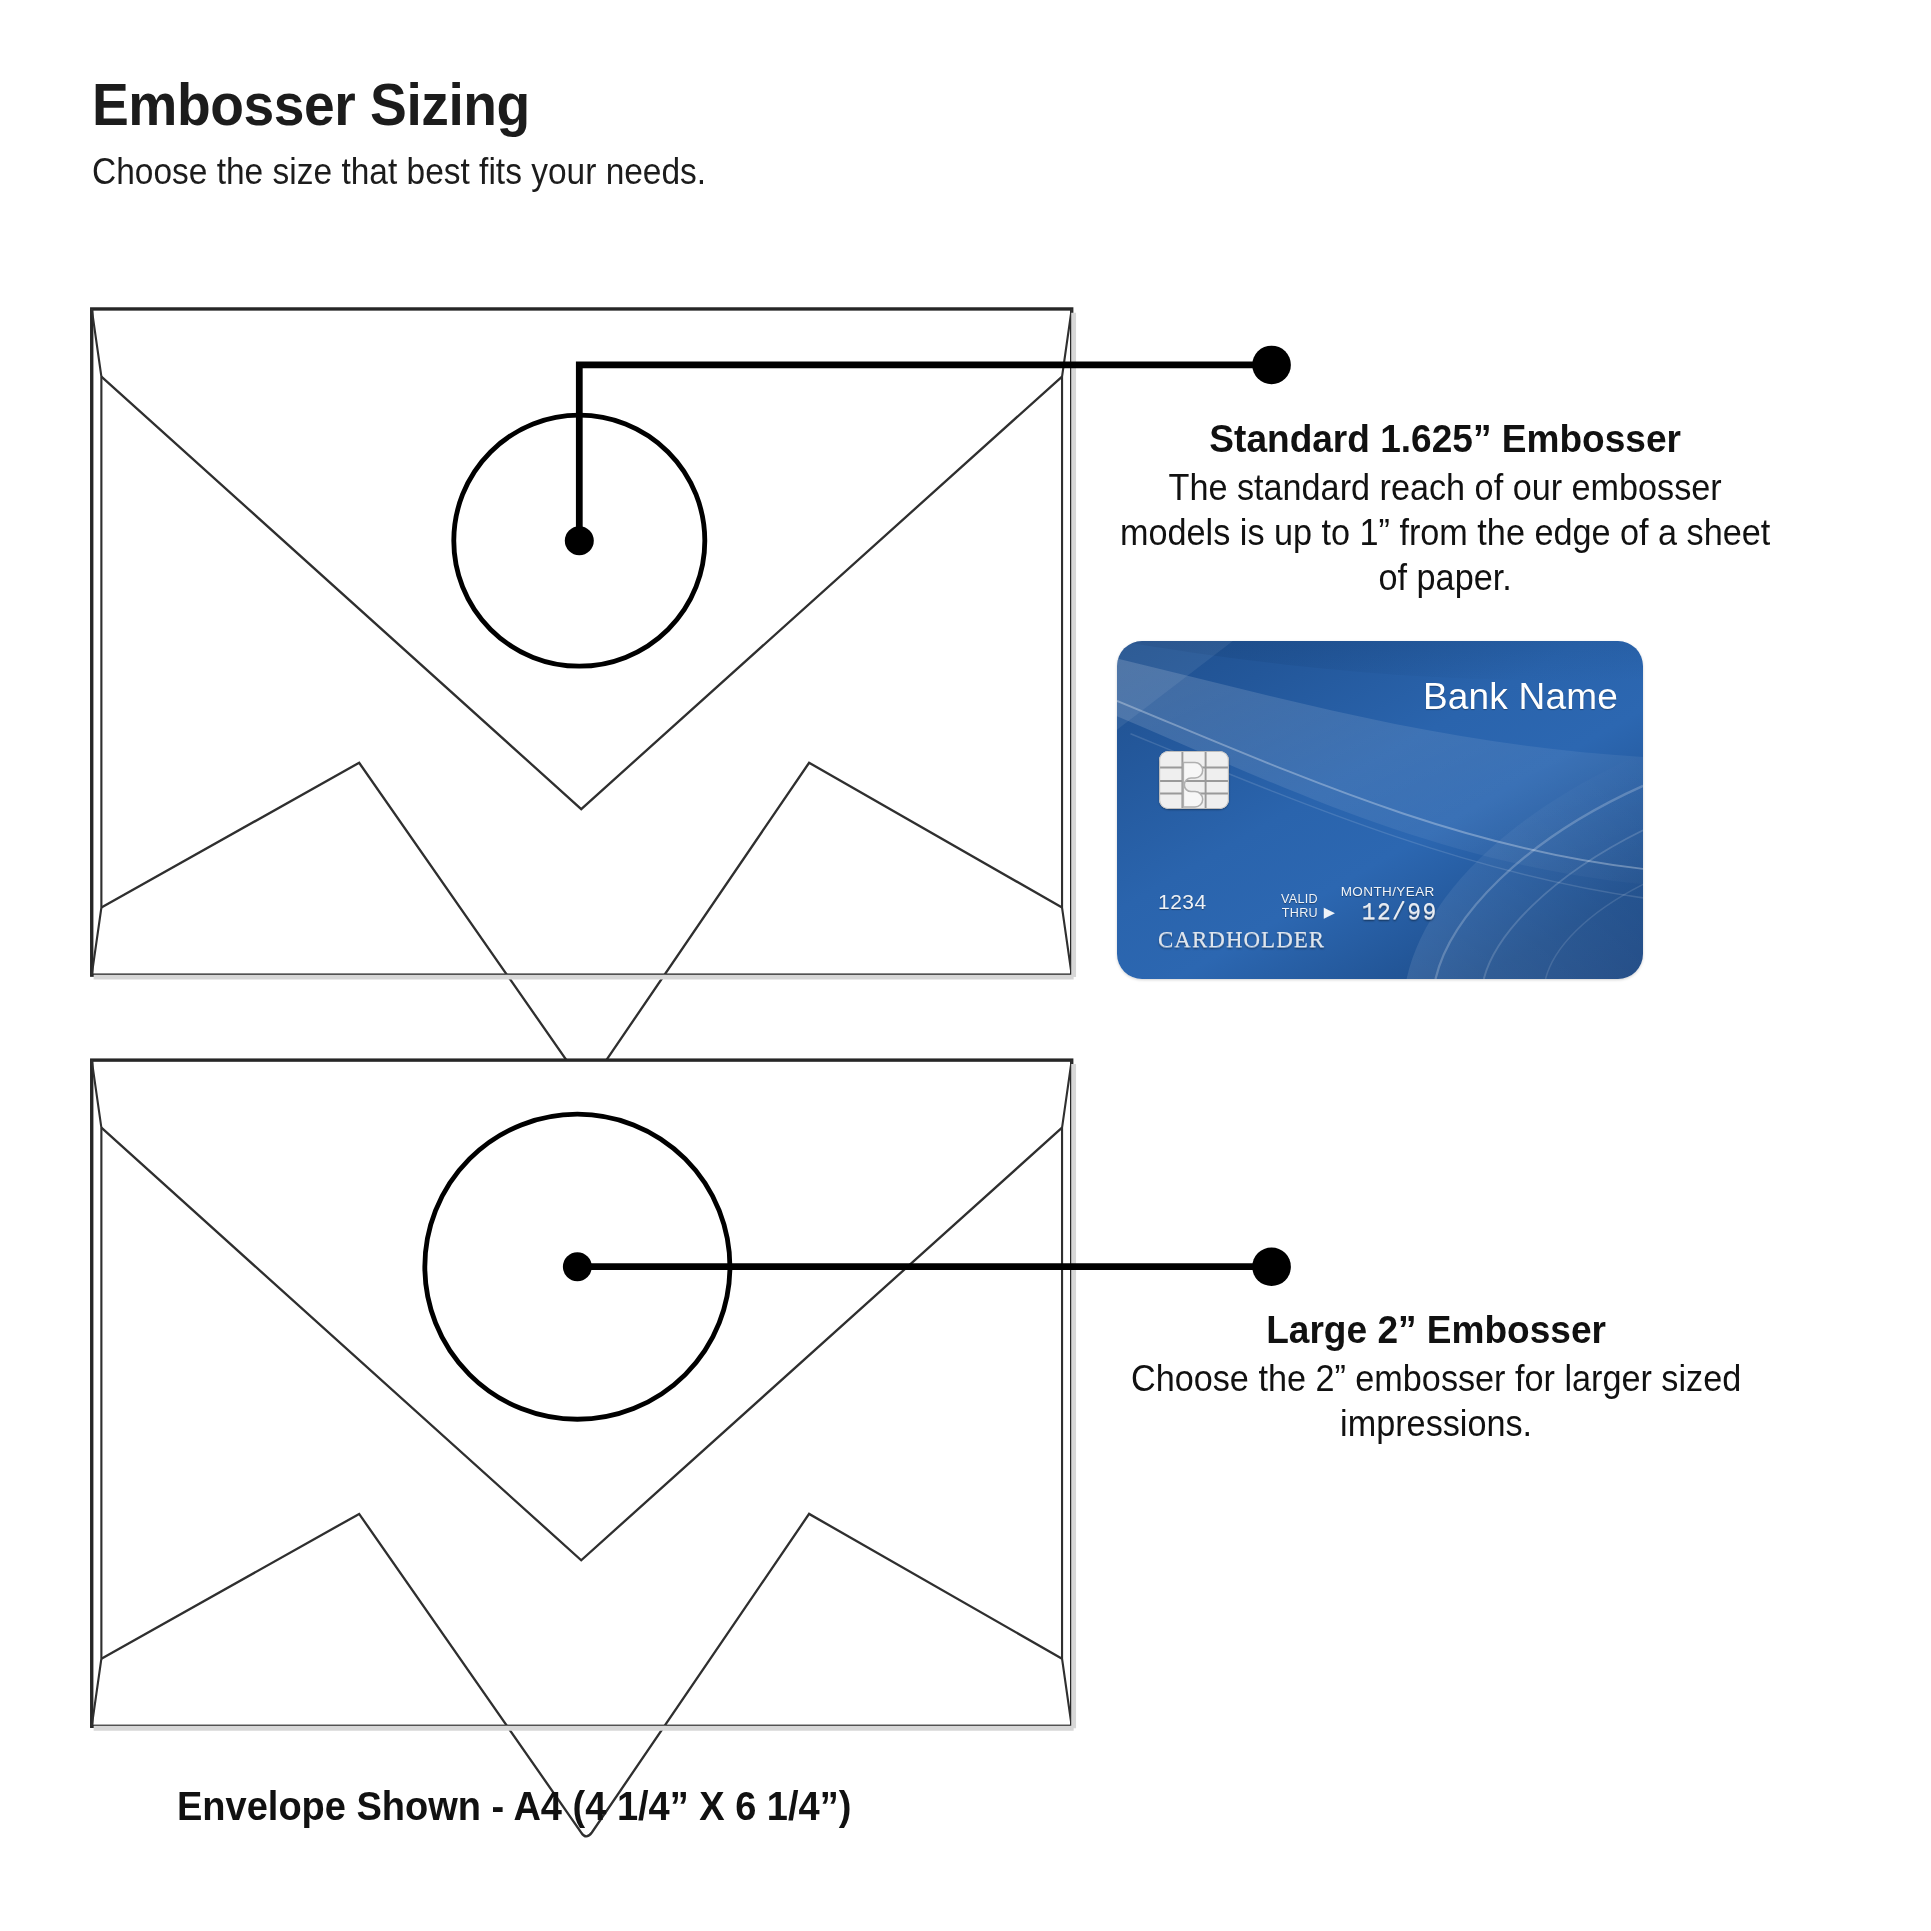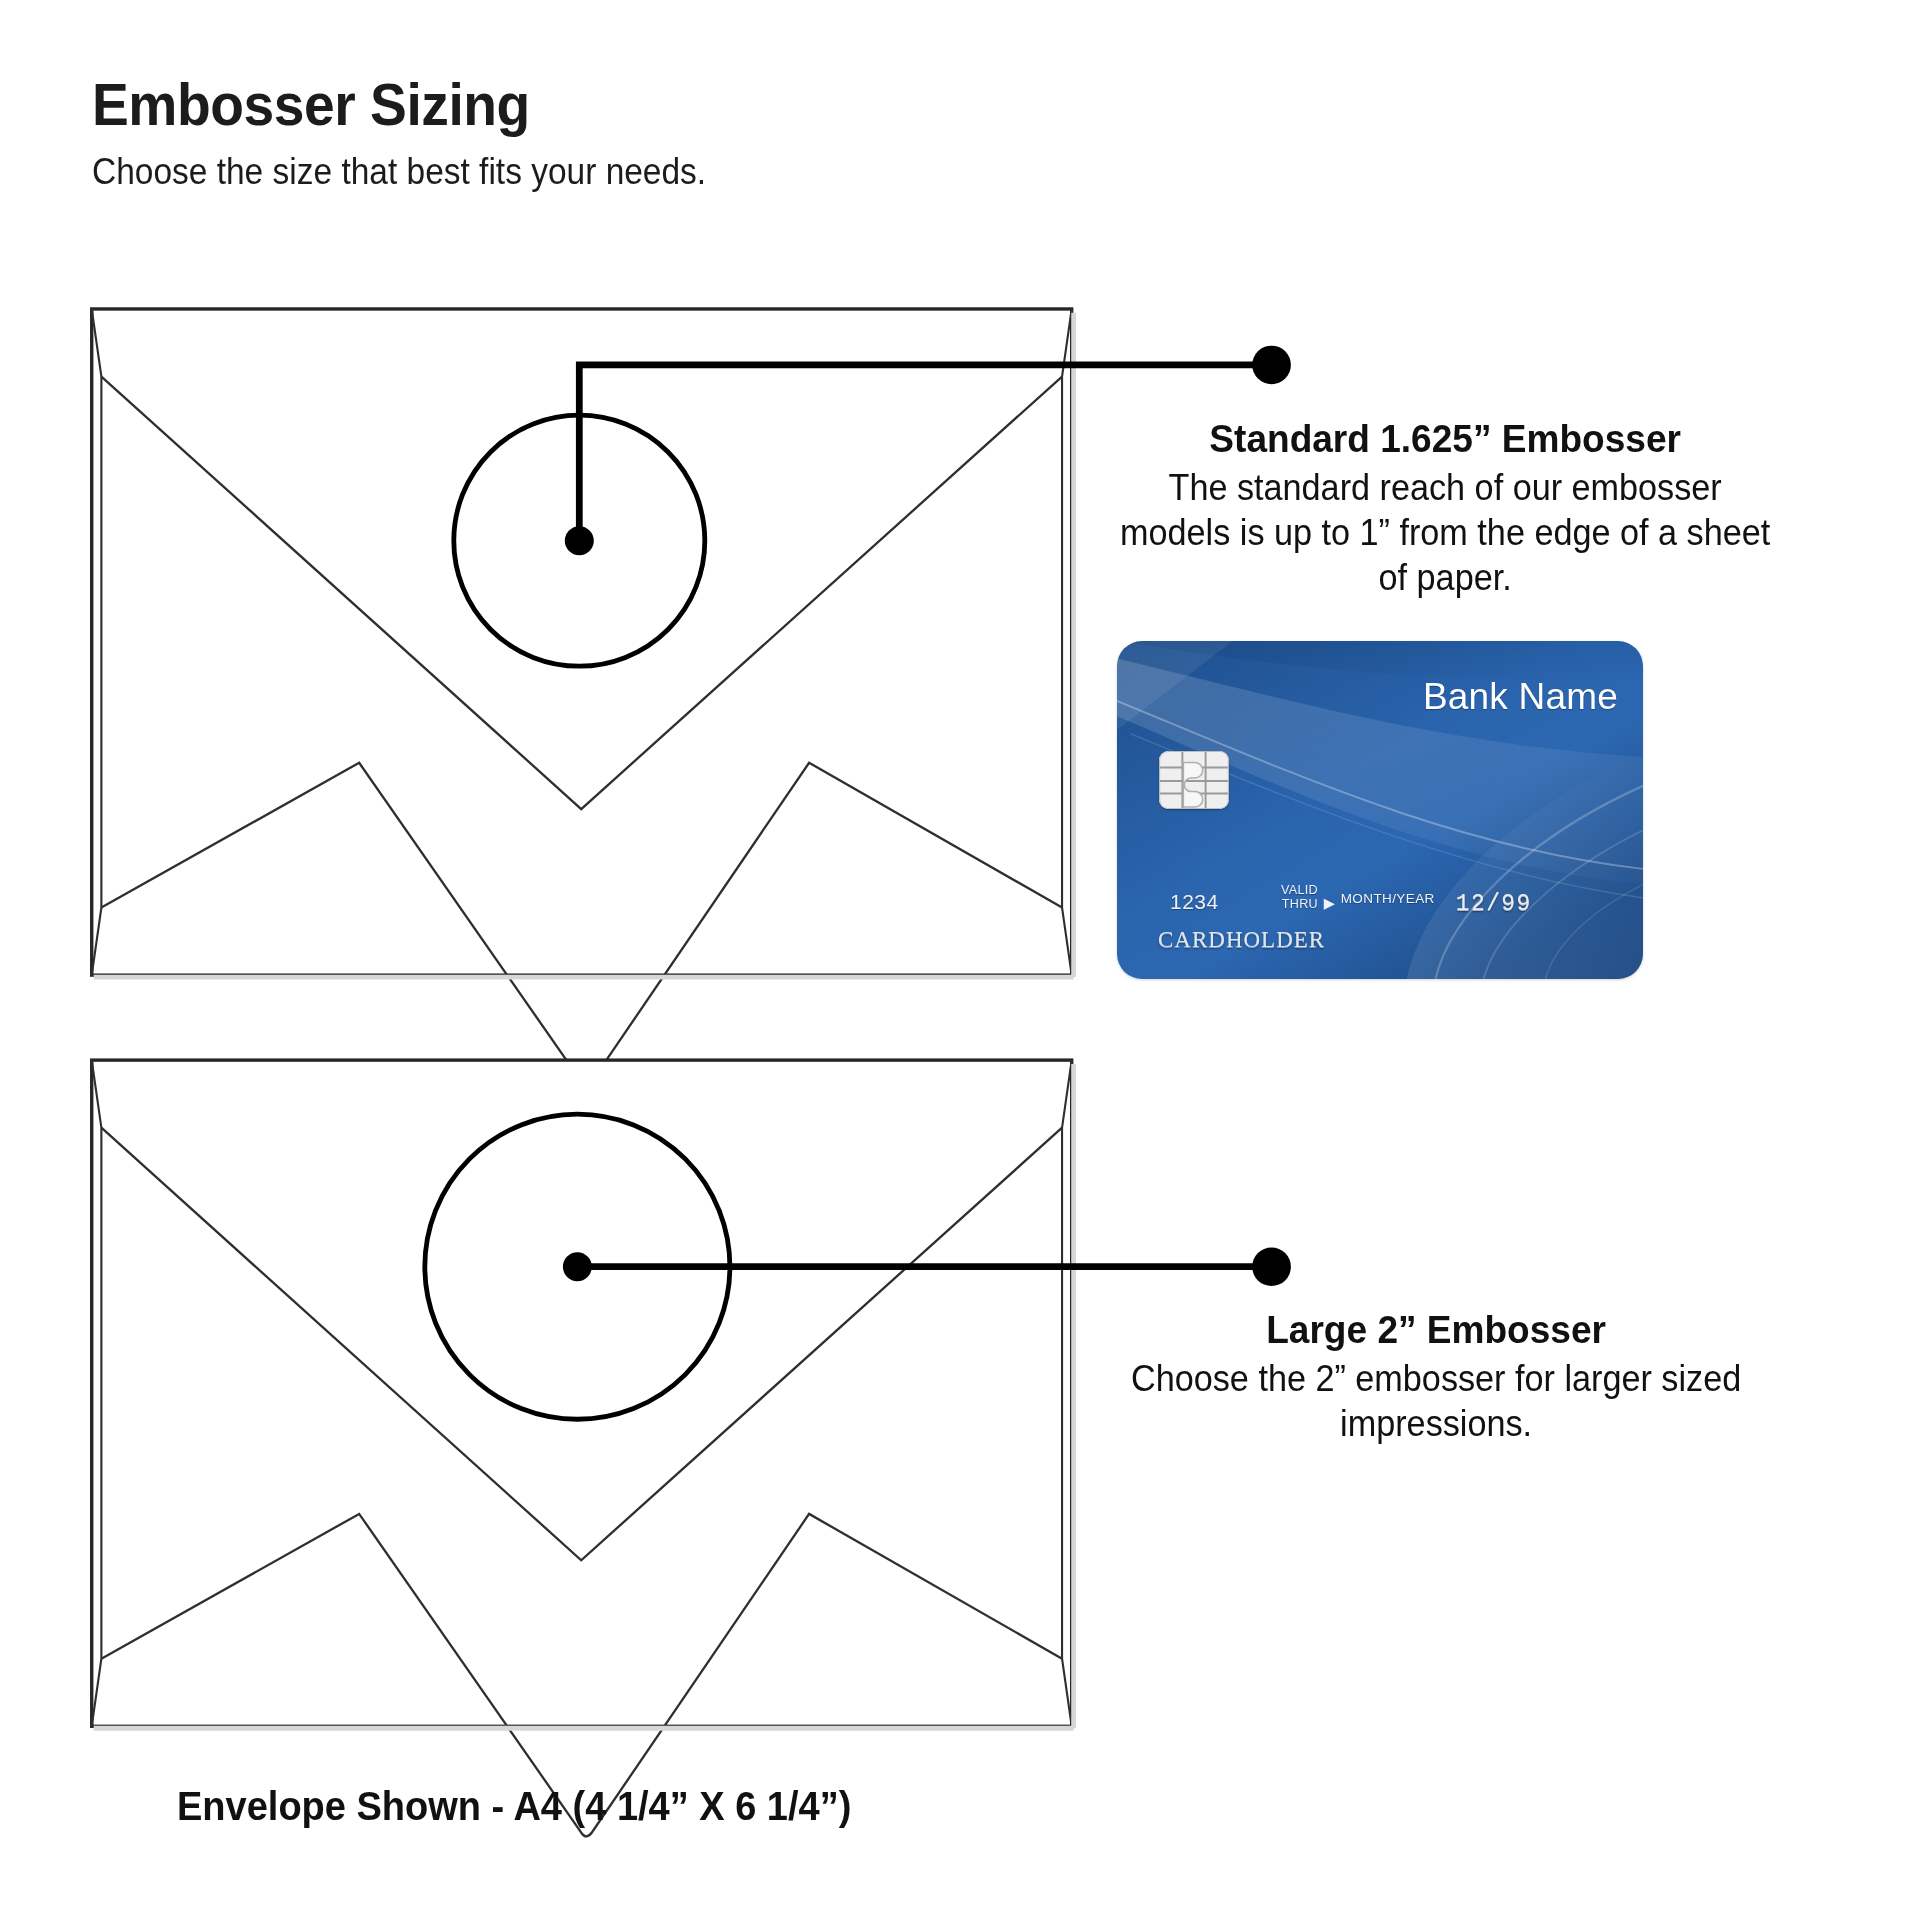--- a/index.html
+++ b/index.html
@@ -164,21 +164,20 @@
   }
   #card-number-small {
     position: absolute;
     left: 41px;
     top: 249px;
     font-family: "Liberation Sans", sans-serif;
     font-size: 21px;
     color: #eef2f7;
     letter-spacing: 0.5px;
     text-shadow: 0 1px 1px rgba(0,0,0,0.35);
-    margin-left: 12px;
   }
 
   #card-valid-group {
     position: absolute;
     left: 164px;
     top: 243px;
     display: flex;
     align-items: flex-end;
     gap: 5.8px;
   }
@@ -191,21 +190,21 @@
     letter-spacing: 0.3px;
     padding-bottom: 5.8px;
     text-shadow: 0 1px 1px rgba(0,0,0,0.35);
   }
   #card-valid-arrow {
     color: #f0f4f9;
     font-size: 14.5px;
     padding-bottom: 6.8px;
     line-height: 1;
   }
-  #card-expiry-col { display: flex; flex-direction: row; }
+  #card-expiry-col { display: flex; flex-direction: column; }
   #card-month-year-label {
     font-family: "Liberation Sans", sans-serif;
     font-size: 13.5px;
     letter-spacing: 0.4px;
     color: #f0f4f9;
     margin-bottom: 1px;
     text-shadow: 0 1px 1px rgba(0,0,0,0.35);
   }
   #card-expiry {
     font-family: "Liberation Mono", monospace;

